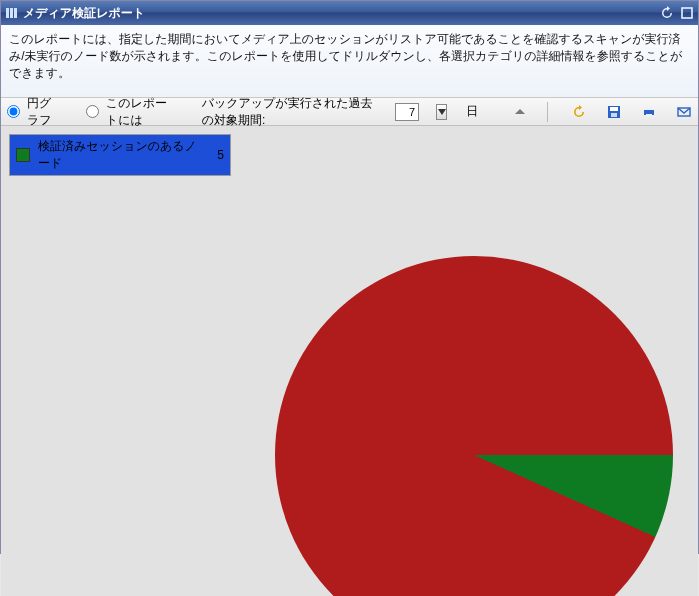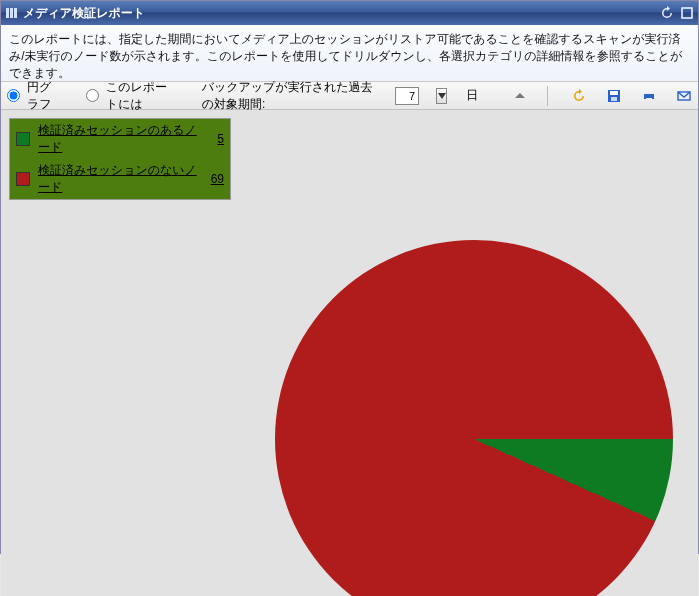--- a/index.html
+++ b/index.html
@@ -11,41 +11,41 @@
       color: #fff; font-weight: bold; font-size: 12px;
       display: flex; align-items: center; padding: 0 4px;
     }
     .title-icon { width: 12px; height: 12px; margin-right: 6px; display: inline-flex; align-items: center; }
     .title-icon svg { width: 12px; height: 12px; }
     .titlebar-btns { margin-left: auto; display: flex; gap: 6px; align-items: center; }
     .tb-btn { width: 14px; height: 14px; cursor: pointer; display: inline-flex; align-items: center; justify-content: center; }
     .tb-btn svg { width: 14px; height: 14px; }
     .desc {
       background: linear-gradient(to bottom, #fafcff, #eef3f9);
-      padding: 6px 8px 0 8px; font-size: 12px; line-height: 1.4; color: #111; border-bottom: 1px solid #c8c8c8;
+      padding: 6px 8px 16px 8px; font-size: 12px; line-height: 1.4; color: #111; border-bottom: 1px solid #c8c8c8;
     }
     .toolbar {
       background: linear-gradient(to bottom, #f8f8f8, #e8e8e8);
       border-bottom: 1px solid #c0c0c0;
       display: flex; align-items: center; height: 28px; padding: 0 6px; font-size: 12px; gap: 15px;
     }
     .radio-grp { display: flex; align-items: center; gap: 4px; margin-right: 12px; }
     .radio-grp input { margin-right: 3px; }
     .period-lbl { }
     .period-input {
       width: 24px; height: 18px; border: 1px solid #888; font-size: 11px; text-align: right; padding-right: 3px; margin: 0 2px;
     }
     .dd-btn { width: 14px; height: 16px; border: 1px solid #888; background: linear-gradient(#fff,#ddd); cursor: pointer; display: inline-flex; align-items: center; justify-content: center; margin-right: 4px;}
     .spacer { flex: 1; }
     .act-btn { width: 18px; height: 18px; margin-left: 4px; cursor: pointer; display: inline-flex; align-items: center; justify-content: center; }
     .act-btn svg { width: 16px; height: 16px; }
     .divider-v { width: 1px; height: 20px; background: #bbb; margin: 0 4px; }
     .chart-area { position: relative; width: 100%; height: 507px; background: #e2e2e2; }
     .legend {
-      position: absolute; top: 8px; left: 8px; background: #4d7c0f; border: 1px solid #999; font-size: 12px; text-decoration: underline;
+      position: absolute; top: 8px; left: 8px; background: #1d4ed8; border: 1px solid #999; font-size: 12px;
     }
     .legend-row { display: flex; align-items: center; padding: 3px 6px; }
     .swatch { width: 14px; height: 14px; border: 1px solid #333; margin-right: 8px; }
     .legend-lbl { width: 160px; }
     .legend-val { width: 26px; text-align: right; }
     .pie { position: absolute; top: 130px; left: 274px; width: 398px; height: 398px; border-radius: 50%; }
   </style>
 </head>
 <body>
 
@@ -129,22 +129,17 @@
     </span>
   </div>
 
   <div class="chart-area">
     <div class="legend">
       <div class="legend-row">
         <span class="swatch" style="background:#0e7a21"></span>
         <span class="legend-lbl">検証済みセッションのあるノード</span>
         <span class="legend-val">5</span>
       </div>
-      <div class="legend-row">
-        <span class="swatch" style="background:#b01b1b"></span>
-        <span class="legend-lbl">検証済みセッションのないノード</span>
-        <span class="legend-val">69</span>
-      </div>
     </div>
     <div class="pie" id="pie" style="background: conic-gradient(from 90deg, rgb(14, 122, 33) 0deg, rgb(14, 122, 33) 24.324deg, rgb(176, 27, 27) 24.324deg, rgb(176, 27, 27) 360deg);"></div>
   </div>
 
 </div>
 
 </body></html>

